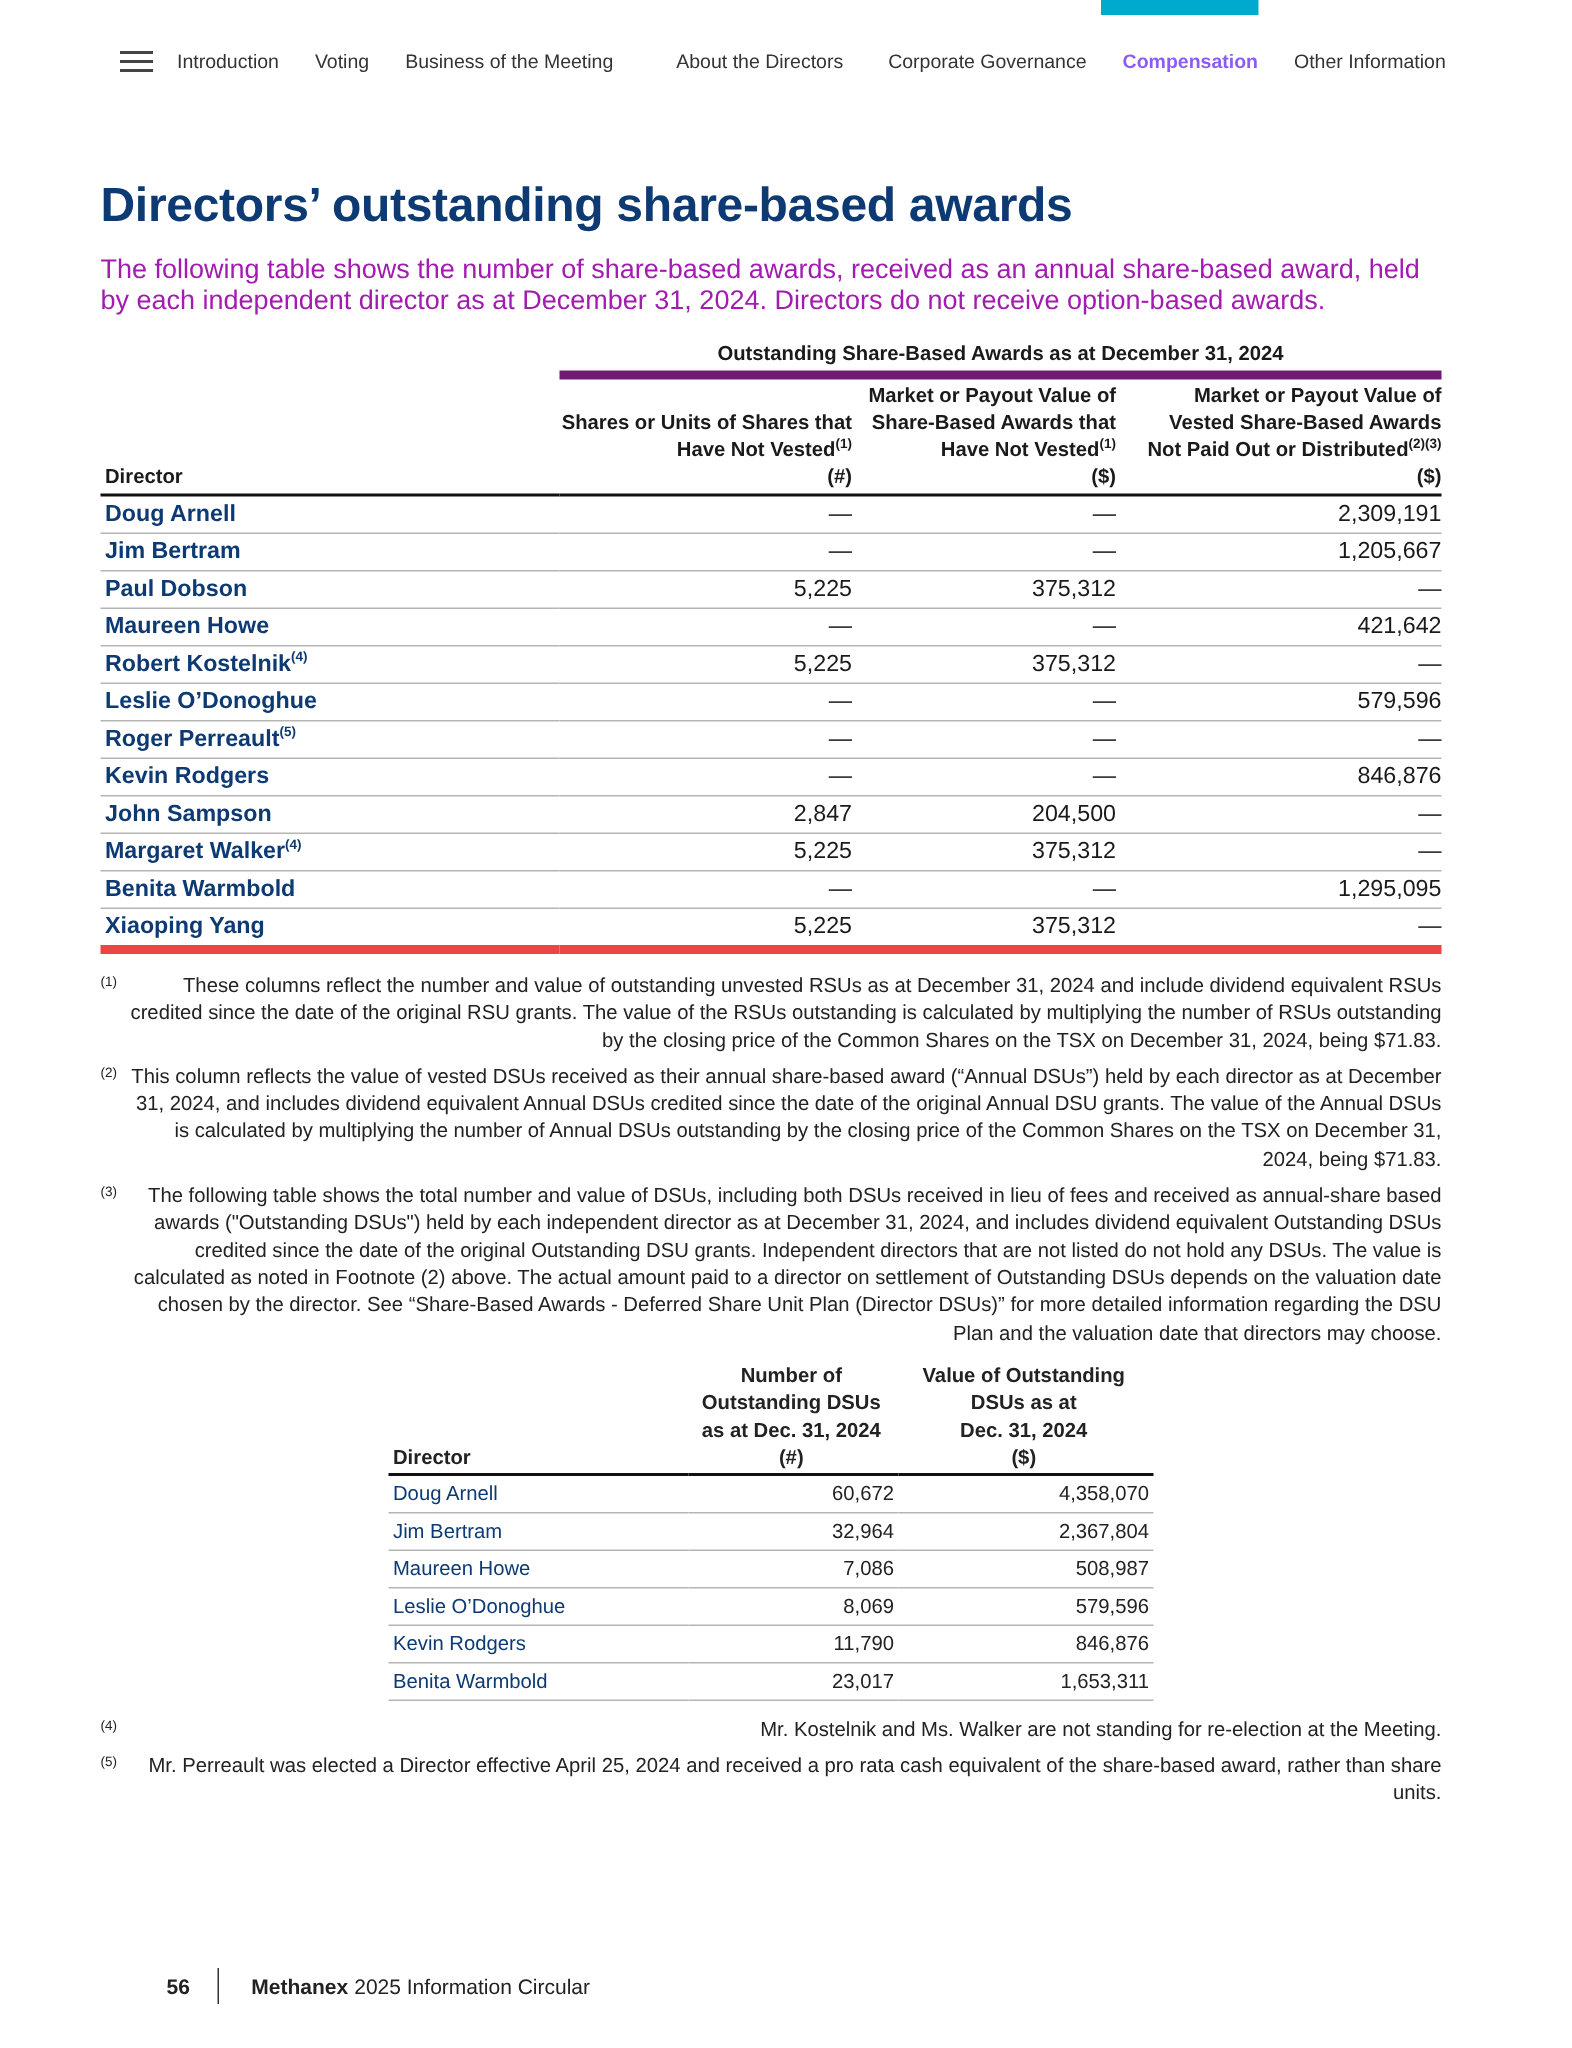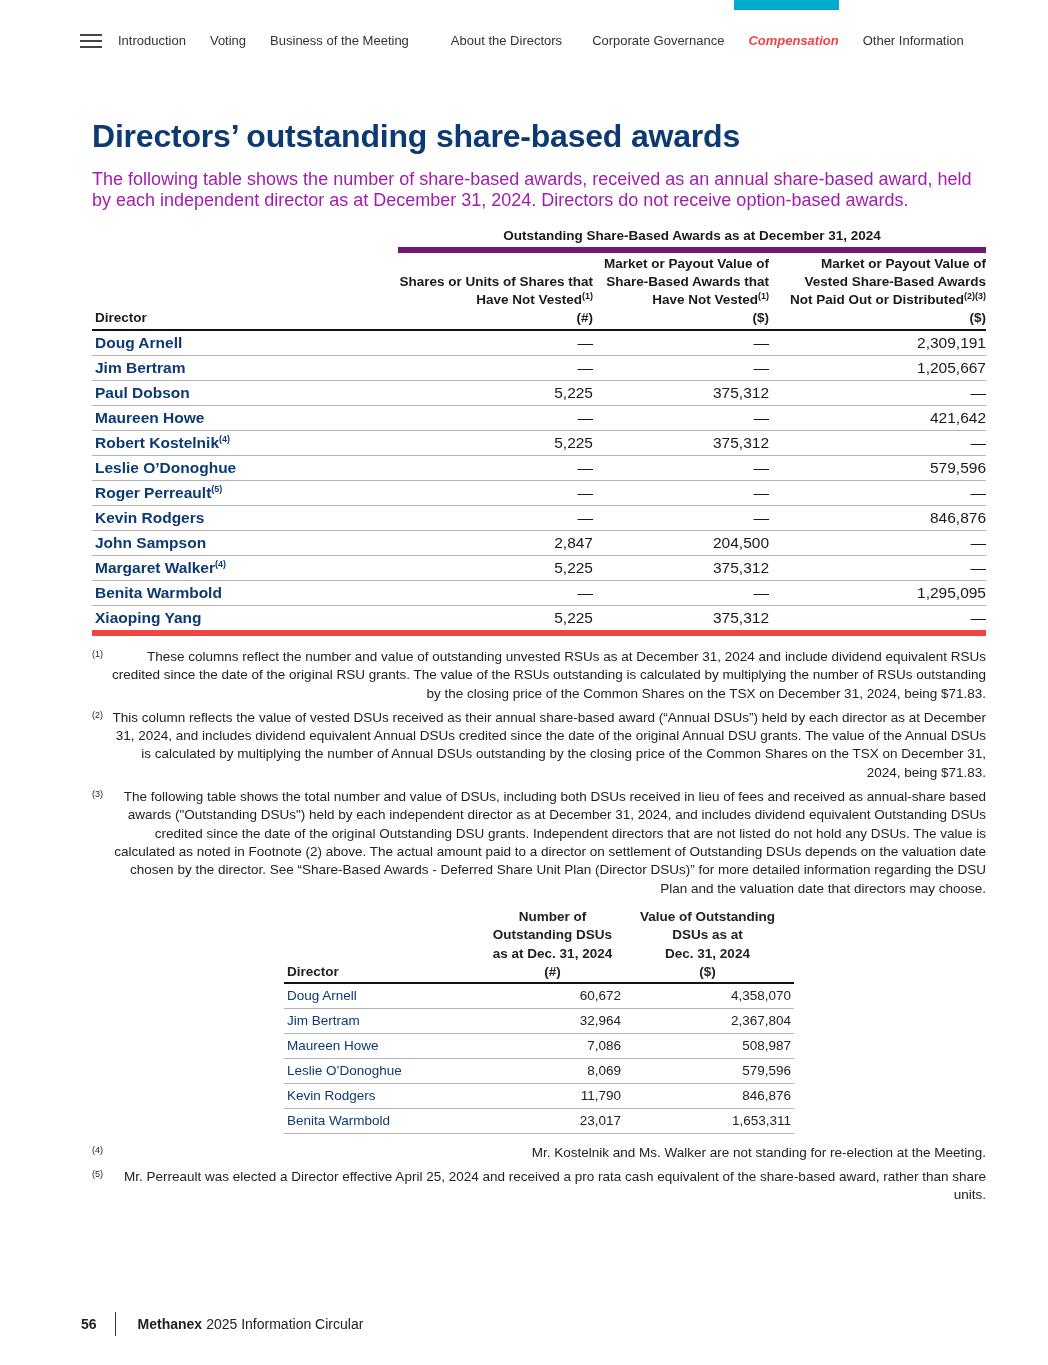--- a/index.html
+++ b/index.html
@@ -6,22 +6,22 @@
   body {
     width: 1048px; height: 1365px; background: #ffffff; position: relative;
     font-family: "Liberation Sans", "DejaVu Sans", sans-serif; color: #1a1a1a;
     overflow: hidden;
   }
   .nav-indicator { position: absolute; left: 734px; top: 0; width: 105px; height: 10px; background: #00a9ce; }
   .topnav { position: absolute; left: 80px; top: 33px; display: flex; align-items: center; font-size: 13px; color: #333; }
   .hamburger { width: 22px; height: 14px; display: flex; flex-direction: column; justify-content: space-between; margin-right: 16px; cursor: pointer; }
   .hamburger span { display: block; height: 2px; background: #444; }
   .nav-item { margin-right: 24px; cursor: pointer; white-space: nowrap; }
-  .nav-item.active { color: #ef4444; font-weight: bold; font-style: italic; }
-  .content { position: absolute; left: 92px; top: 118px; width: 894px; }
+  .nav-item.active { color: #8b5cf6; font-weight: bold; }
+  .content { position: absolute; left: 67px; top: 118px; width: 894px; }
   h1 { font-size: 32px; color: #0d3a73; margin: 0 0 14px 0; font-weight: bold; letter-spacing: -0.2px; }
   .intro { font-size: 18px; line-height: 21px; margin: 0 0 14px 0; color: #a21caf; }
   table { border-collapse: collapse; }
   .main-table { width: 894px; font-size: 15.5px; }
   .main-table th { font-size: 13.5px; font-weight: bold; text-align: right; vertical-align: bottom; line-height: 18px; padding: 2px 0 2px 0; }
   .main-table th.dir { text-align: left; padding-left: 3px; }
   .group-head { text-align: center !important; border-bottom: 6px solid #701a75; padding-bottom: 2px !important; }
   .main-table thead tr.colheads th { border-bottom: 2px solid #111; }
   .main-table td { height: 24px; border-bottom: 1px solid #b5b5b5; padding: 0; text-align: right; }
   .main-table td.name { text-align: left; color: #0d3a73; font-weight: bold; padding-left: 3px; }
@@ -31,21 +31,21 @@
   .fn { display: flex; margin-bottom: 6px; }
   .fn-mark { width: 18px; flex: none; font-size: 9px; line-height: 12px; }
   .fn-text { flex: 1; text-align: right; }
   .dsu-wrap { margin: 10px 0 10px 192px; }
   .dsu-table { width: 510px; font-size: 13.5px; }
   .dsu-table th { font-weight: bold; text-align: center; vertical-align: bottom; line-height: 18.5px; border-bottom: 2px solid #111; padding: 0 3px 0 0; }
   .dsu-table th.dir { text-align: left; padding-left: 3px; }
   .dsu-table td { height: 24px; border-bottom: 1px solid #b5b5b5; text-align: right; padding: 0 3px 0 0; }
   .dsu-table td.name { text-align: left; color: #0d3a73; padding-left: 3px; }
   .footer { position: absolute; left: 81px; top: 1312px; display: flex; align-items: center; font-size: 14px; color: #222; }
-  .footer .page { font-weight: bold; }
+  .footer .page { font-weight: bold; margin-left: 30px; }
   .footer .sep { width: 1px; height: 24px; background: #333; margin: 0 22px 0 18px; }
   .footer .brand { font-weight: bold; margin-right: 4px; }
 </style>
 </head>
 <body>
 
 <div class="nav-indicator"></div>
 
 <nav class="topnav">
   <div class="hamburger">

